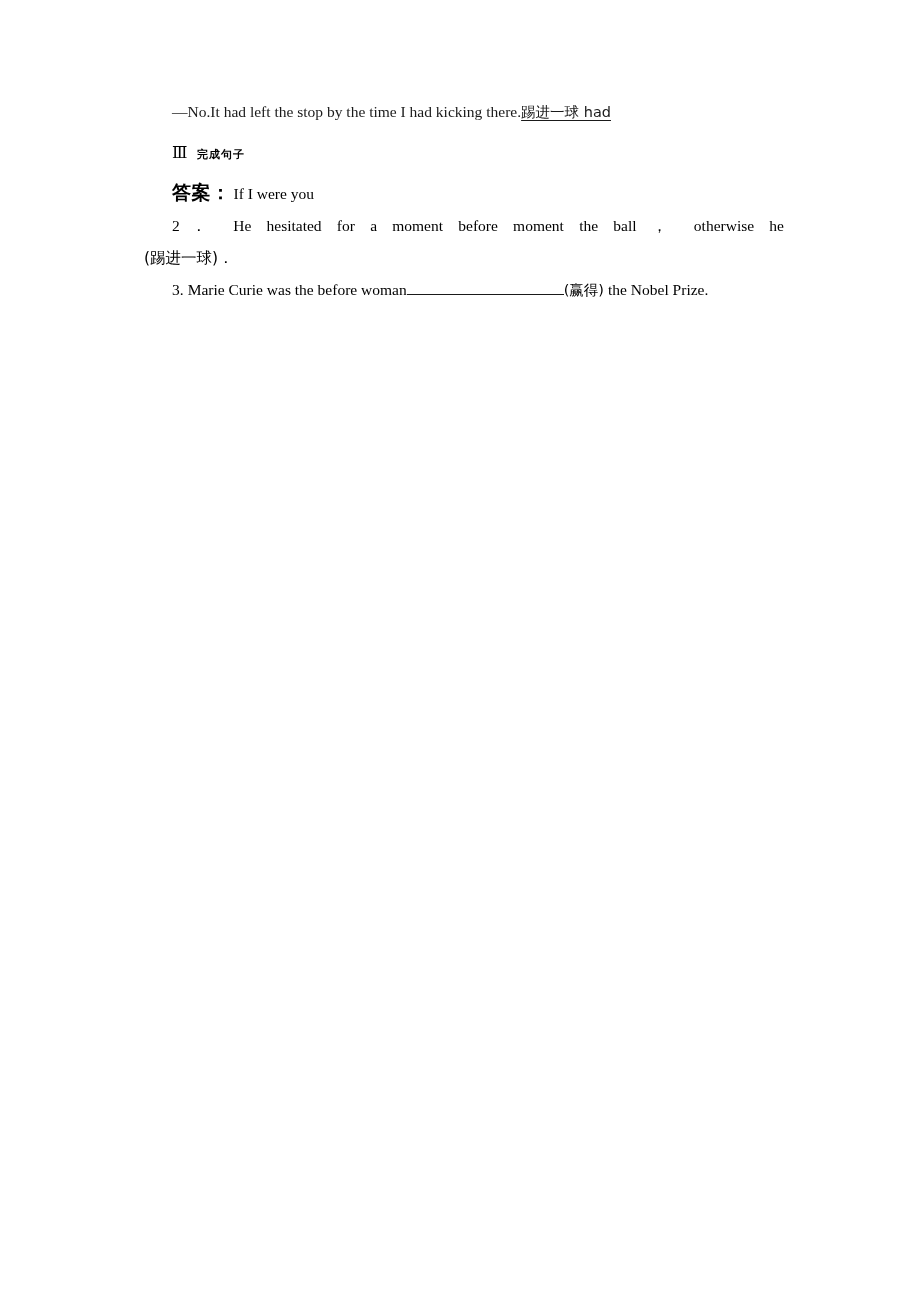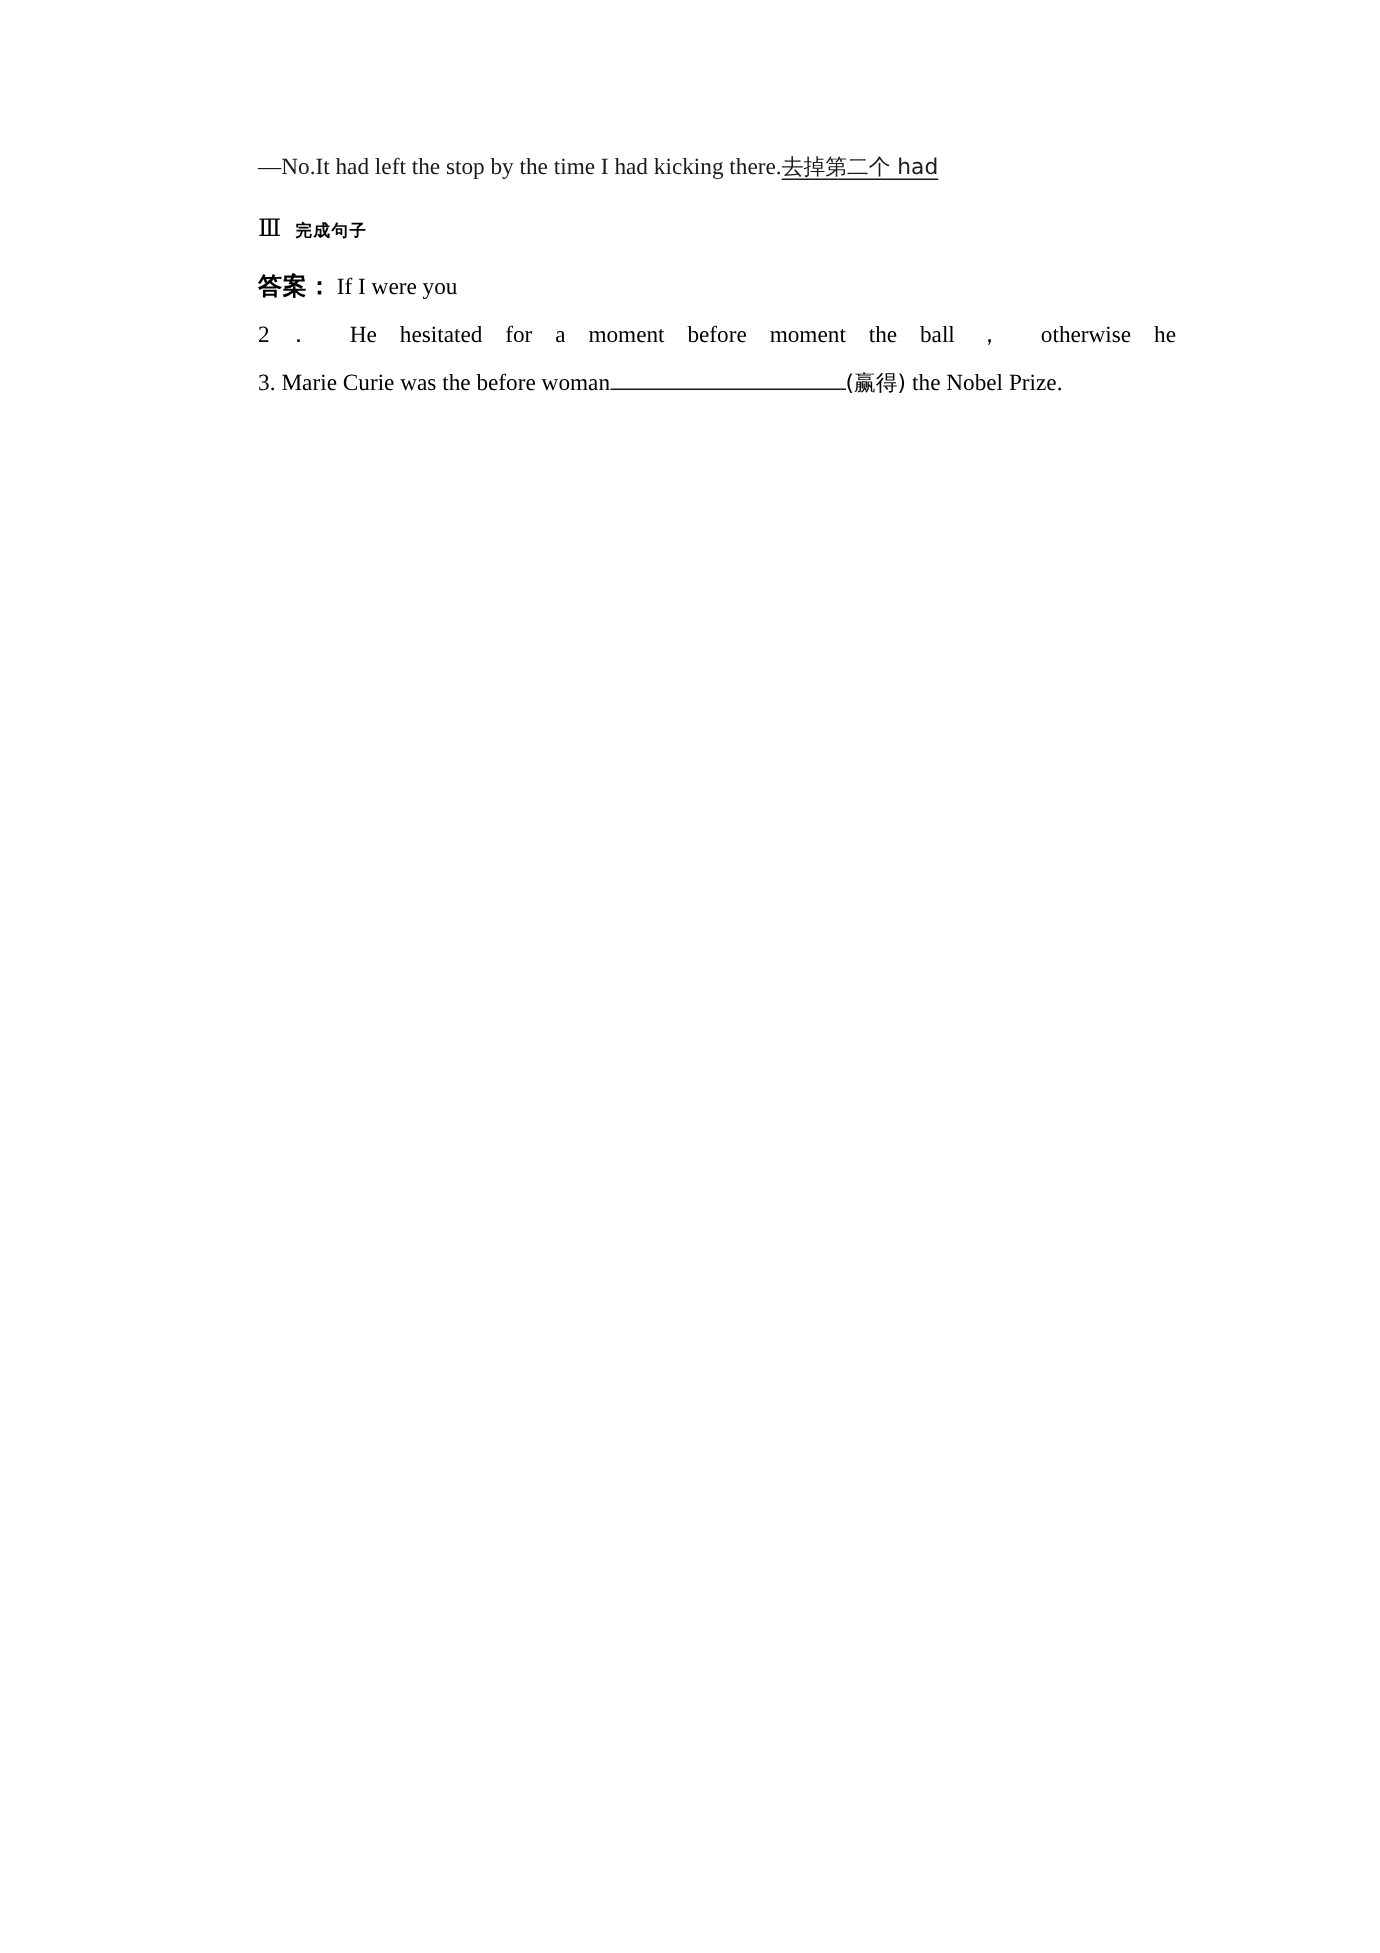--- a/index.html
+++ b/index.html
@@ -105,53 +105,56 @@
   .blank-3 { width: 157px; margin-left: 0px; }
 
   
   .ans-line {
     padding-left: 28px;
     line-height: 32px;
     font-size: 15.5px;
   }
   .ans-label {
     font-family: "DejaVu Sans", "Liberation Sans", sans-serif;
-    font-size: 16px;
+    font-size: 19px;
     font-weight: 600;
     letter-spacing: 0.5px;
   }
   .ans-text {
     font-family: "Liberation Serif", "DejaVu Serif", serif;
     font-size: 15.5px;
     margin-left: 3px;
     margin-top: 48px;
   }
   .sp { display: inline-block; width: 4px; }
 </style>
 </head>
 <body>
 
 <div class="page">
   <div class="content">
 
     <div class="line p-dialogue">
-      <span>—No.It had left the stop by the time I had kicking there.</span><span class="cn underline-note">去掉第二个 had</span>
+      <span>—No.It had left the stop by the time I had kicking there.</span><span class="cn underline-note">踢进一球 had</span>
     </div>
 
     <div class="sec-heading">
       <span class="sec-num">Ⅲ</span><span class="sec-title">完成句子</span>
     </div>
 
     <div class="ans-line">
       <span class="ans-label">答案：</span><span class="ans-text">If I were you</span>
     </div>
 
     <div class="q-line justified">
       <span>2．</span>
       <span>He hesitated for a moment before moment the ball ，  otherwise he</span>
     </div>
+    <div class="q-cont cn">
+      <span>(踢进一球)．</span>
+    </div>
 
     <div class="q-line">
       <span>3.</span><span class="sp"></span><span>Marie Curie was the before woman</span><span class="blank blank-3"></span><span class="cn">(赢得)</span><span class="sp"></span><span>the Nobel Prize.</span>
     </div>
 
   </div>
 </div>
 
 </body></html>

